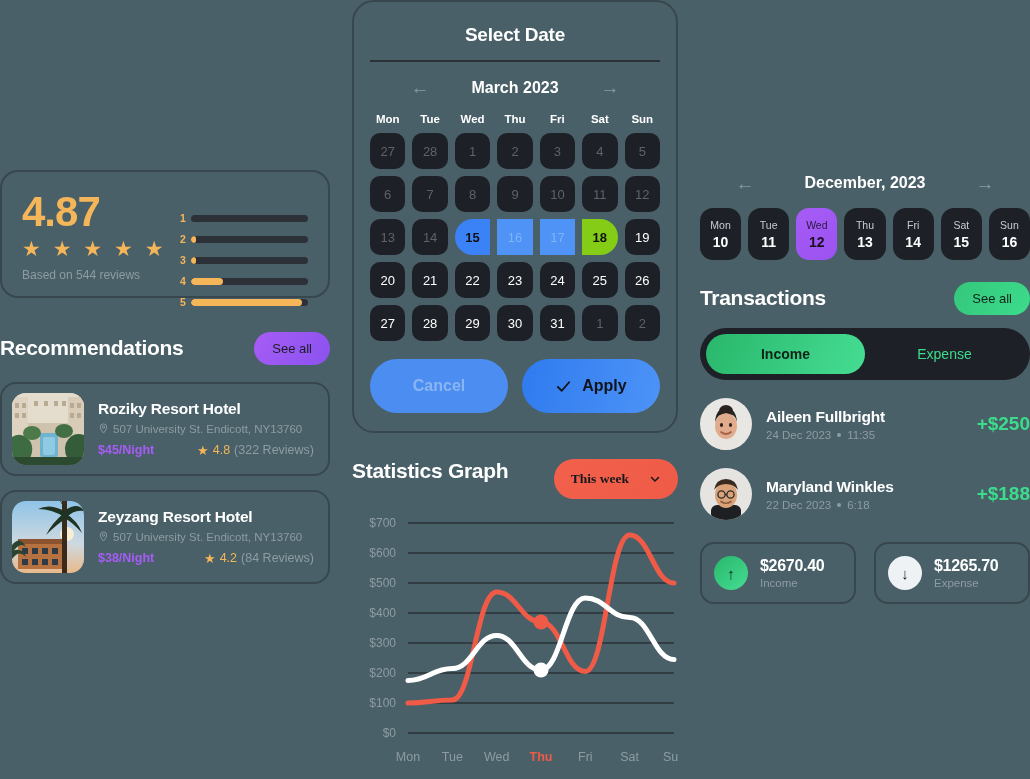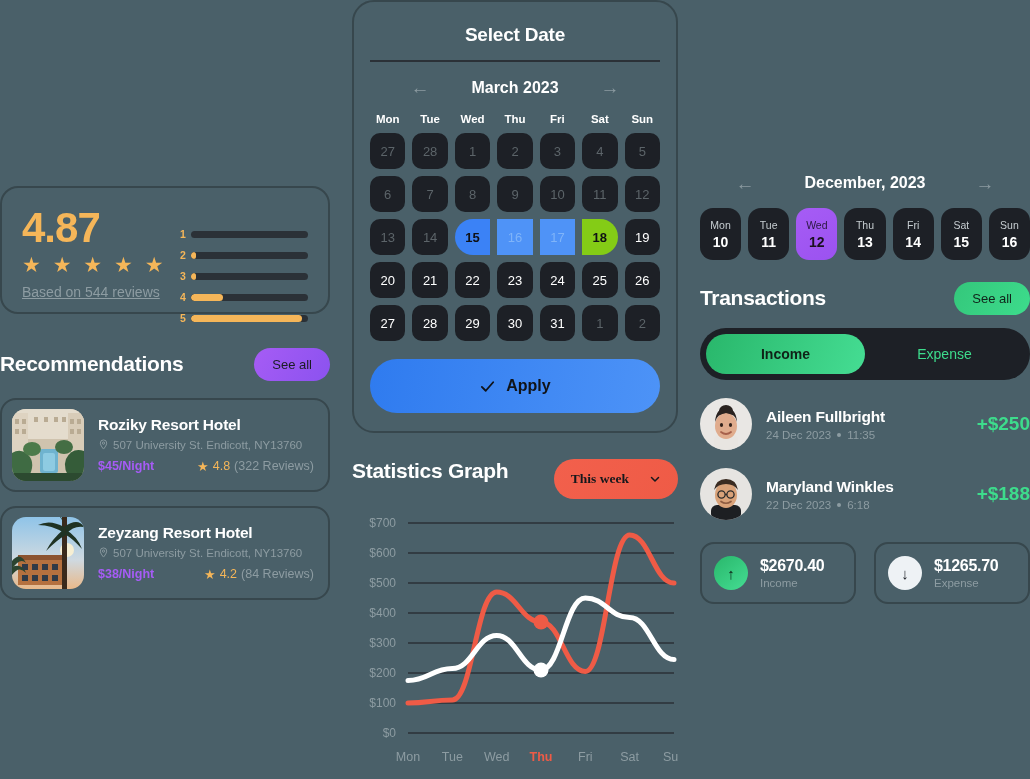--- a/index.html
+++ b/index.html
@@ -5,34 +5,34 @@
   * { box-sizing: border-box; margin: 0; padding: 0; }
   html, body {
     width: 1030px; height: 779px;
     background: #4a6069;
     font-family: "Liberation Sans", sans-serif;
     overflow: hidden;
   }
   .stage { position: relative; width: 1030px; height: 779px; }
 
   
-  #left-column { position: absolute; left: 0; top: 186px; width: 330px; }
+  #left-column { position: absolute; left: 0; top: 170px; width: 330px; }
 
   #rating-card {
     position: relative; height: 128px;
     border: 2px solid #37474d; border-radius: 18px;
     padding: 18px 20px;
     display: flex; align-items: flex-start;
   }
   #rating-score {
     font-size: 42px; font-weight: bold; color: #f5b659;
     letter-spacing: -1px; line-height: 1.05;
   }
   #rating-stars { margin-top: 4px; font-size: 21px; color: #f5b659; letter-spacing: 3px; line-height: 1; }
-  #rating-basis { margin-top: 9px; font-size: 14px; color: #8d9ca2; text-decoration: underline; }
+  #rating-basis { margin-top: 9px; font-size: 12px; color: #8d9ca2; }
   #rating-bars { margin-left: auto; width: 128px; padding-top: 22px; }
   .bar-row { display: flex; align-items: center; margin-bottom: 9px; }
   .bar-row:last-child { margin-bottom: 0; }
   .bar-label { width: 11px; font-size: 10.5px; font-weight: bold; color: #f5b659; }
   .bar-track {
     flex: 1; height: 7px; background: #2b3137; border-radius: 4px;
     position: relative; overflow: hidden;
   }
   .bar-fill {
     position: absolute; left: 0; top: 0; height: 100%;
@@ -417,20 +417,21 @@
           <div class="cal-cell">27</div>
           <div class="cal-cell">28</div>
           <div class="cal-cell">29</div>
           <div class="cal-cell">30</div>
           <div class="cal-cell">31</div>
           <div class="cal-cell muted">1</div>
           <div class="cal-cell muted">2</div>
         </div>
 
       <div id="calendar-actions">
+        <button class="cal-btn" id="calendar-cancel">Cancel</button>
         <button class="cal-btn" id="calendar-apply">
           <svg width="17" height="17" viewBox="0 0 24 24" fill="none">
             <path d="M4 12.5 L9.5 18 L20 6" stroke="#101318" stroke-width="2.6" stroke-linecap="round" stroke-linejoin="round"></path>
           </svg>
           <span>Apply</span>
         </button>
       </div>
     </div>
 
     <div id="stats-section">

